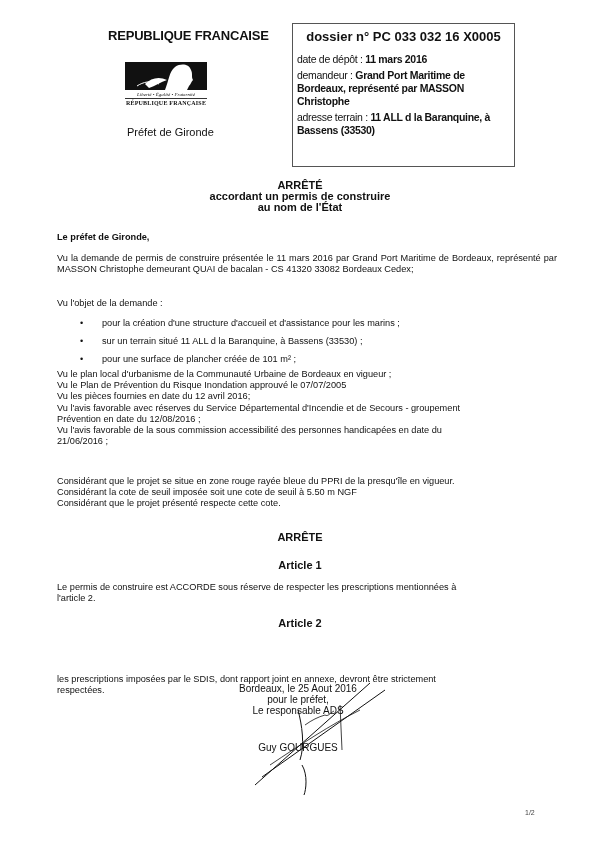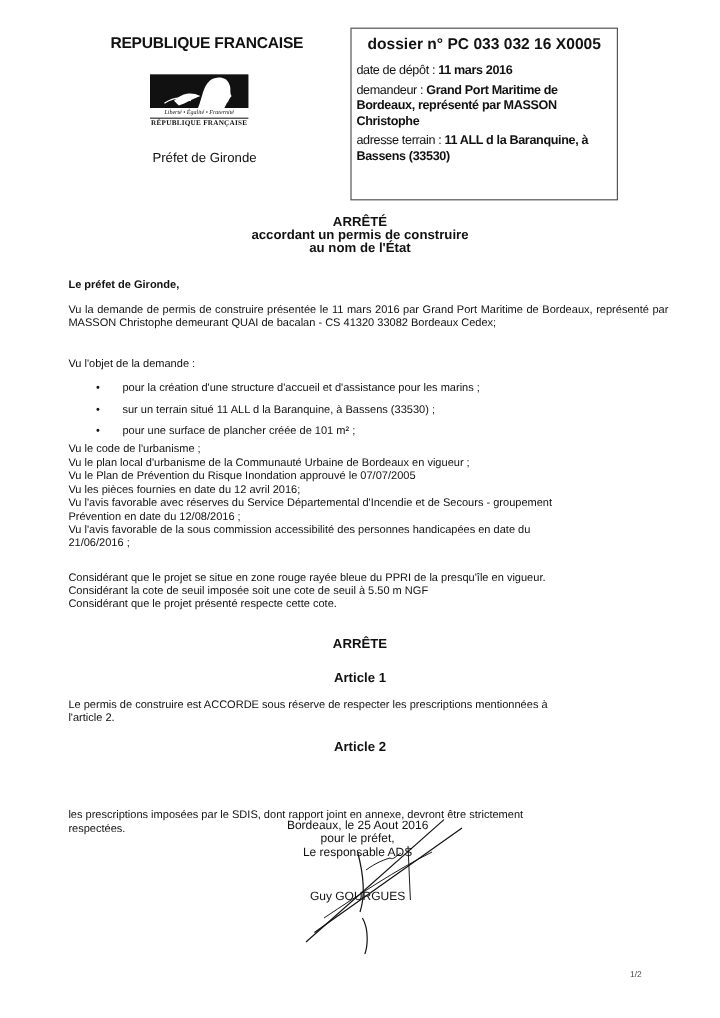--- a/index.html
+++ b/index.html
@@ -1,21 +1,21 @@
 <!DOCTYPE html>
 <html><head>
 <meta charset="utf-8">
 <style>
   html, body { margin:0; padding:0; }
   body {
     width:600px; height:848px; background:#ffffff; position:relative; overflow:hidden;
     font-family:"Liberation Sans", sans-serif; color:#111;
   }
   .abs { position:absolute; }
-  .rf-title { left:92px; top:28px; font-size:13px; font-weight:bold; letter-spacing:-0.2px; }
+  .rf-title { left:108px; top:28px; font-size:13px; font-weight:bold; letter-spacing:-0.2px; }
   .logo { left:125px; top:62px; width:82px; height:50px; }
   .logo-block { width:82px; height:28px; background:#111; position:relative; overflow:hidden; }
   .logo-motto { font-family:"Liberation Serif", serif; font-style:italic; font-size:5px; margin-top:2px; text-align:center; }
   .logo-rule { height:1px; background:#333; margin:1px 0; }
   .logo-rf { font-family:"Liberation Serif", serif; font-size:6px; font-weight:bold; text-align:center; letter-spacing:0.2px; }
   .prefet { left:127px; top:126px; font-size:11px; }
 
   .dossier-box {
     left:292px; top:23px; width:223px; height:144px; border:1px solid #555; box-sizing:border-box;
     padding:4px 4px 4px 4px; font-size:10.5px; line-height:13px;
@@ -92,21 +92,20 @@
       <span class="dot">•</span>
       <span>sur un terrain situé 11 ALL d la Baranquine, à Bassens (33530) ;</span>
     </div>
   <div class="bullet">
       <span class="dot">•</span>
       <span>pour une surface de plancher créée de 101 m² ;</span>
     </div>
 </div>
 
 <div class="abs body-text" style="top:369px;">
-  <div>Vu le code de l'urbanisme ;</div>
   <div>Vu le plan local d'urbanisme de la Communauté Urbaine de Bordeaux en vigueur ;</div>
   <div>Vu le Plan de Prévention du Risque Inondation approuvé le 07/07/2005</div>
   <div>Vu les pièces fournies en date du 12 avril 2016;</div>
   <div style="width:440px;">Vu l'avis favorable avec réserves du Service Départemental d'Incendie et de Secours - groupement Prévention en date du 12/08/2016 ;</div>
   <div style="width:400px;">Vu l'avis favorable de la sous commission accessibilité des personnes handicapées en date du 21/06/2016 ;</div>
 </div>
 
 <div class="abs body-text" style="top:476px;">
   <div>Considérant que le projet se situe en zone rouge rayée bleue du PPRI de la presqu'île en vigueur.</div>
   <div>Considérant la cote de seuil imposée soit une cote de seuil à 5.50 m NGF</div>

